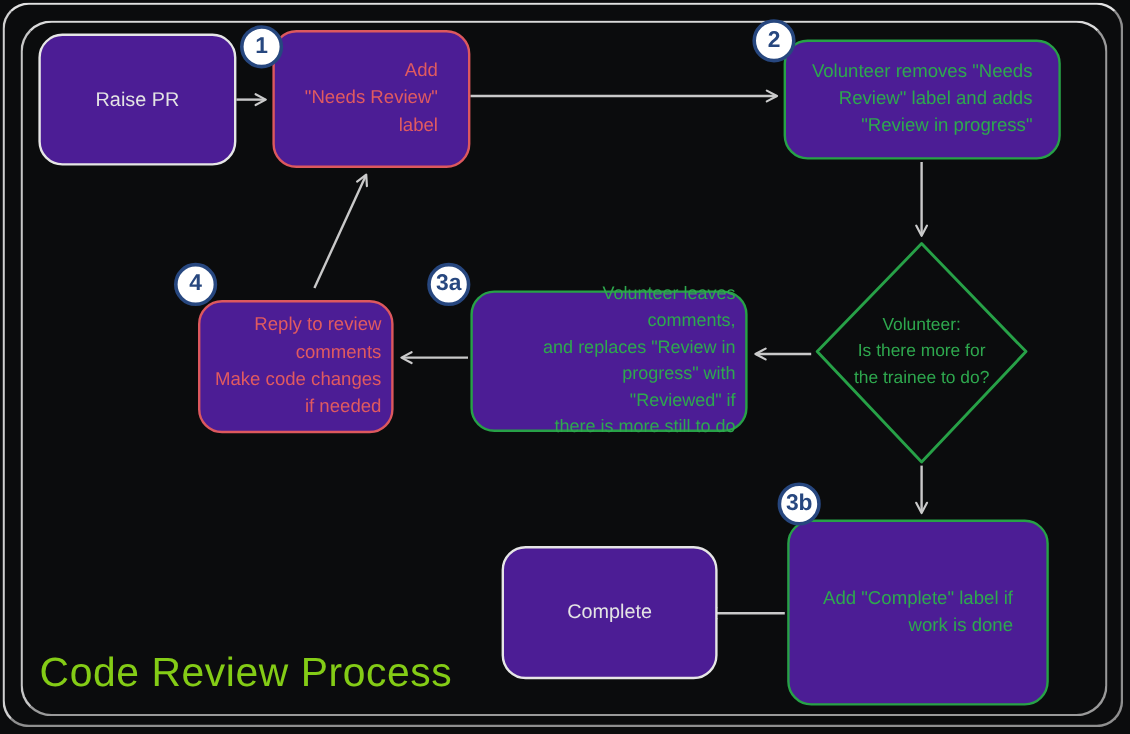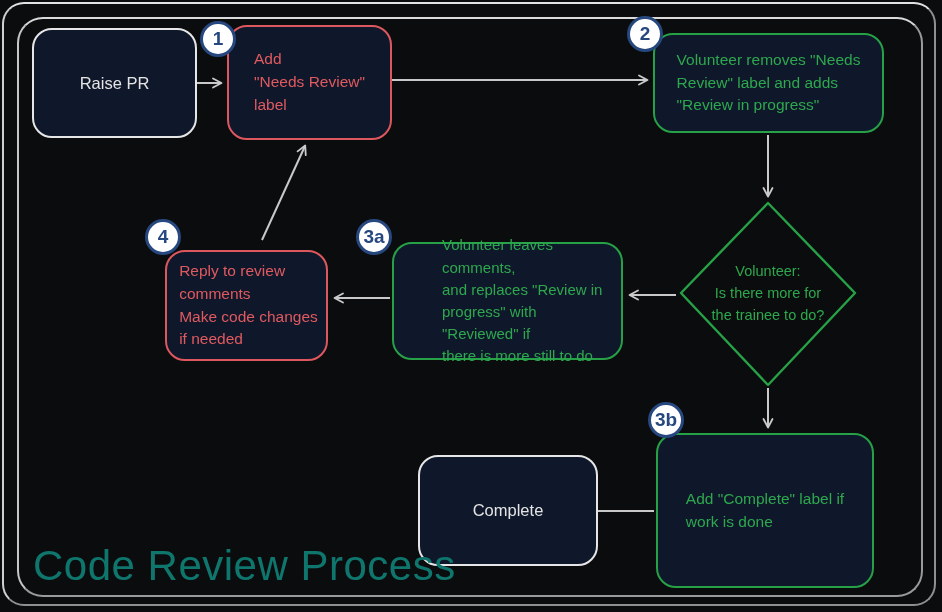--- a/index.html
+++ b/index.html
@@ -33,24 +33,24 @@
   svg.connectors {
     position: absolute; left: 0; top: 0;
     width: 942px; height: 612px;
   }
   .node {
     position: absolute;
     box-sizing: border-box;
     display: flex;
     align-items: center;
     justify-content: center;
-    text-align: left;
+    text-align: right;
     border: 2px solid;
     border-radius: 20px;
-    background: #0f172a;
+    background: #4c1d95;
     white-space: pre-line;
     font-size: 15.5px;
     line-height: 1.48;
     padding: 6px 8px;
   }
   .node.neutral { border-color: #e6e6e6; color: #e4e4e4; font-size: 16.5px; }
   .node.red     { border-color: #dd585e; color: #e05a60; }
   .node.green   { border-color: #27a147; color: #2ea84e; }
   .diamond-text {
     position: absolute;
@@ -71,22 +71,22 @@
     font-size: 19px;
     font-weight: bold;
     display: flex;
     align-items: center;
     justify-content: center;
     z-index: 5;
   }
   .title {
     position: absolute;
     left: 33px; top: 542px;
-    color: #0f766e;
-    font-size: 42px;
+    color: #84cc16;
+    font-size: 34px;
     font-weight: 500;
     letter-spacing: 0.5px;
   }
 </style>
 </head>
 <body>
 
 <div class="canvas">
 
   <div class="frame-outer"></div>

